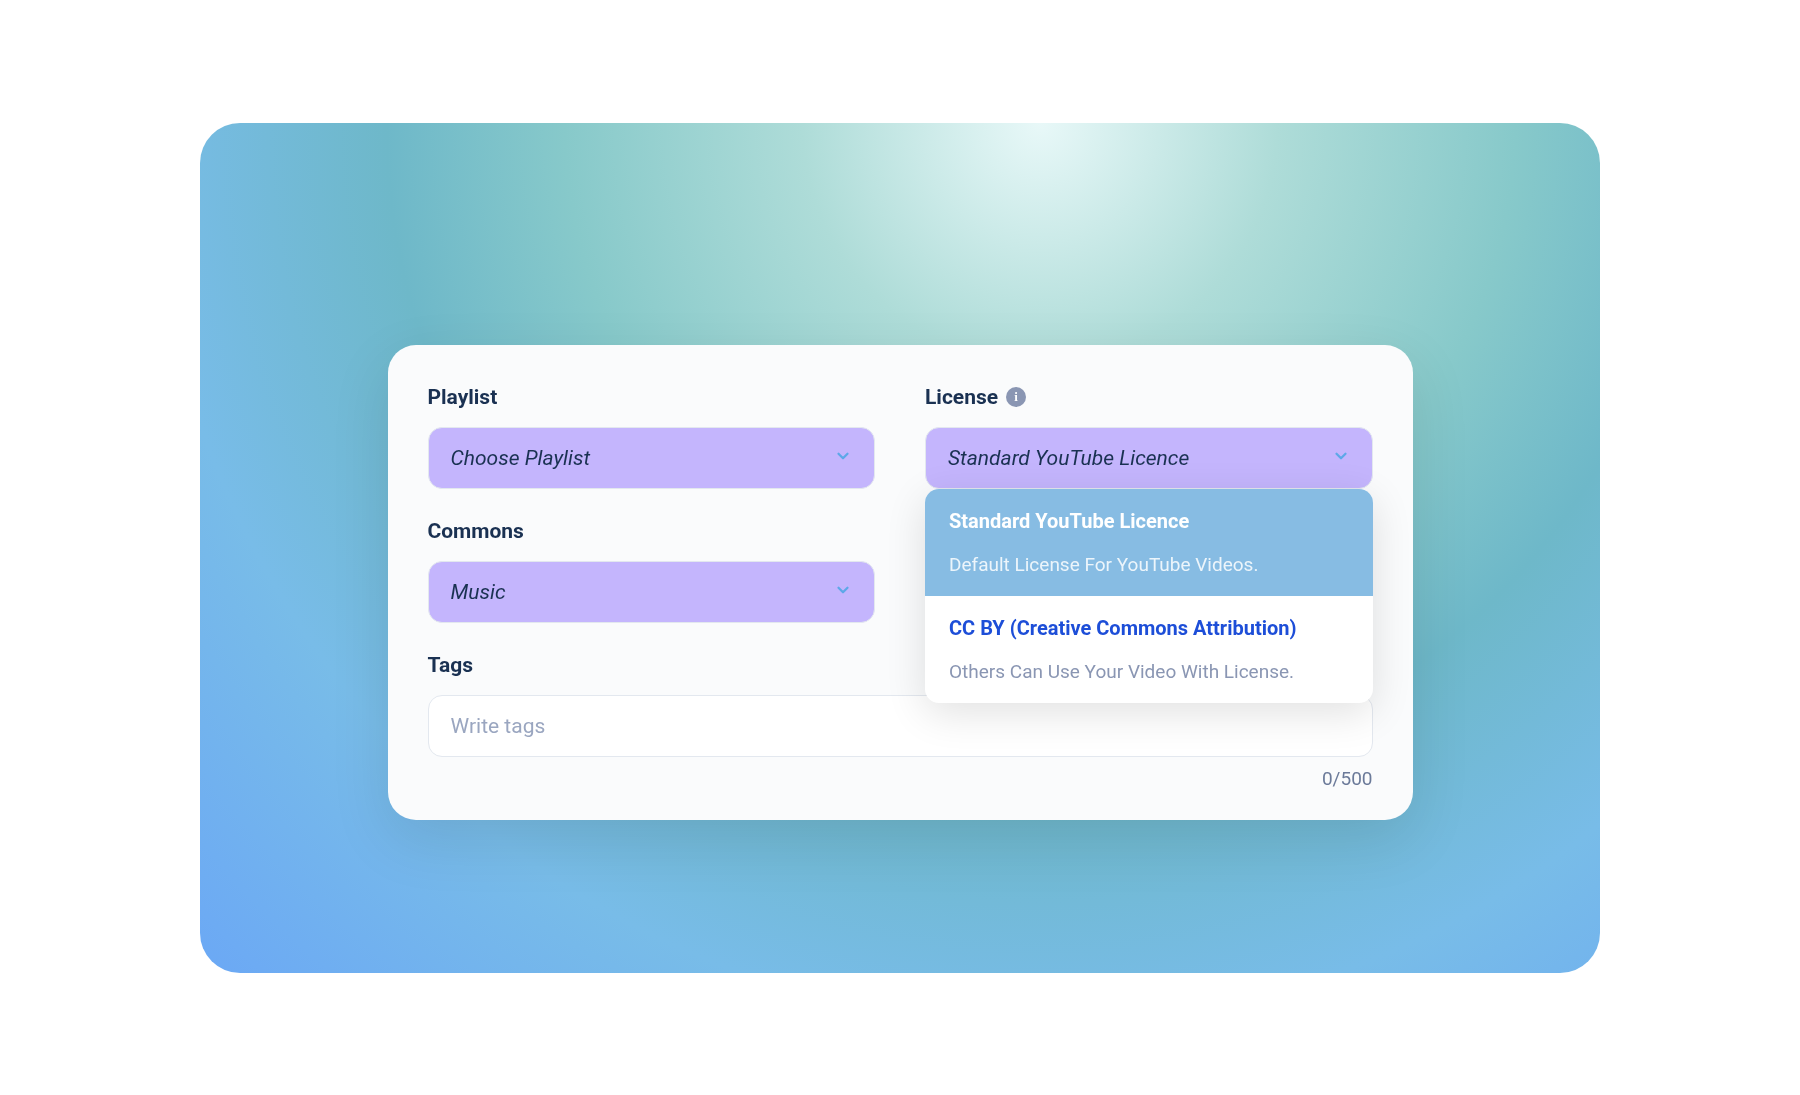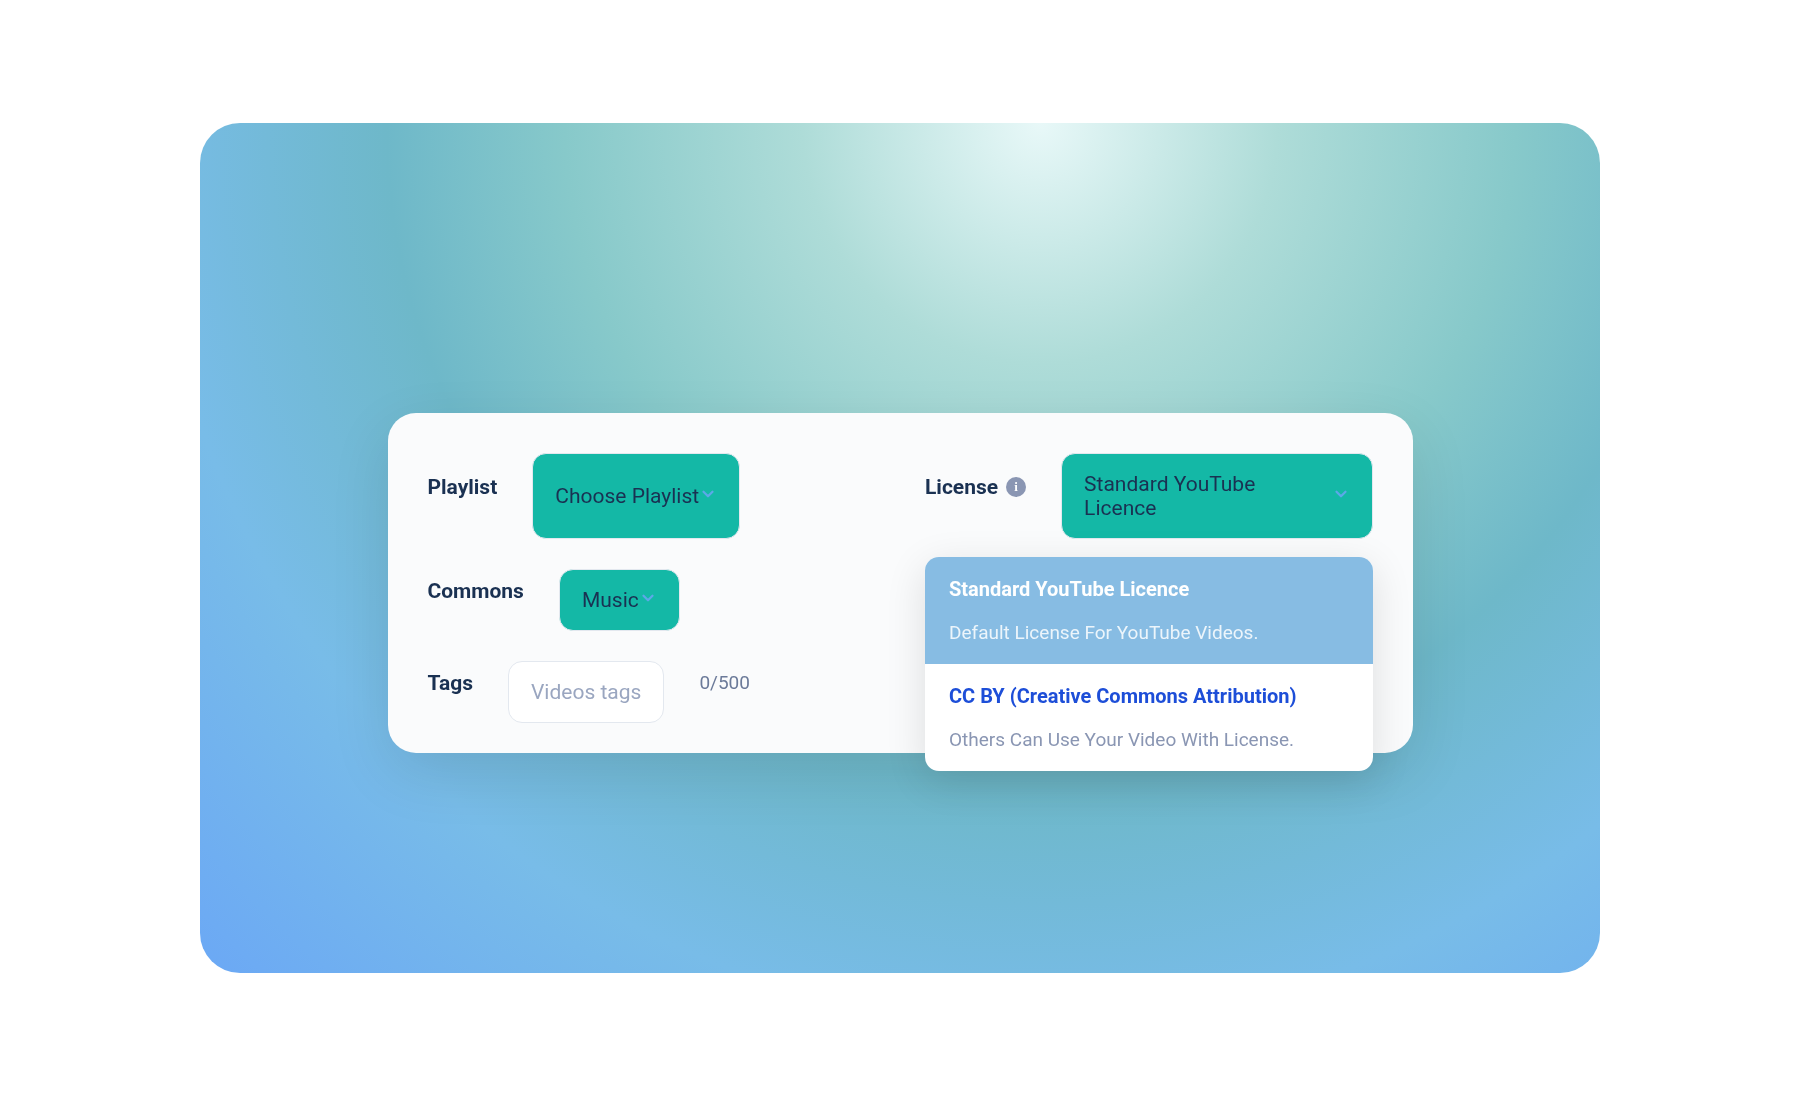--- a/index.html
+++ b/index.html
@@ -35,23 +35,22 @@
       position: relative;
       margin-top: 70px;
     }
     .form-grid {
       display: grid;
       grid-template-columns: 1fr 1fr;
       gap: 30px 50px;
     }
     .field {
       display: flex;
-      flex-direction: row;
+      flex-direction: column;
       position: relative;
-      gap: 35px;
     }
     .label {
       font-size: 21px;
       font-weight: 700;
       color: #1a3152;
       margin-bottom: 18px;
       display: flex;
       align-items: center;
       gap: 8px;
     }
@@ -63,30 +62,31 @@
       color: #fff;
       display: inline-flex;
       align-items: center;
       justify-content: center;
       font-size: 13px;
       font-weight: 700;
       font-style: normal;
       font-family: Georgia, serif;
     }
     .select-box {
-      background: #14b8a6;
+      background: #c4b5fd;
       border: 1px solid #e3e8ef;
       border-radius: 14px;
       padding: 18px 22px;
       display: flex;
       align-items: center;
       justify-content: space-between;
       font-size: 21px;
       color: #1a3152;
       cursor: pointer;
+      font-style: italic;
     }
     .select-box.placeholder {
       color: #1a3152;
     }
     .chevron {
       color: #5da8e8;
       font-size: 18px;
     }
     .tags-row {
       grid-column: 1 / -1;
@@ -197,20 +197,20 @@
               </svg>
           </span>
         </div>
       </div>
 
       <div class="field"></div>
 
       <div class="field tags-row">
         <div class="label">Tags</div>
         <div class="tags-input">
-          <span>Videos tags</span>
+          <span>Write tags</span>
         </div>
         <div class="counter">0/500</div>
       </div>
 
     </div>
   </div>
 </div>
 
 </body></html>

